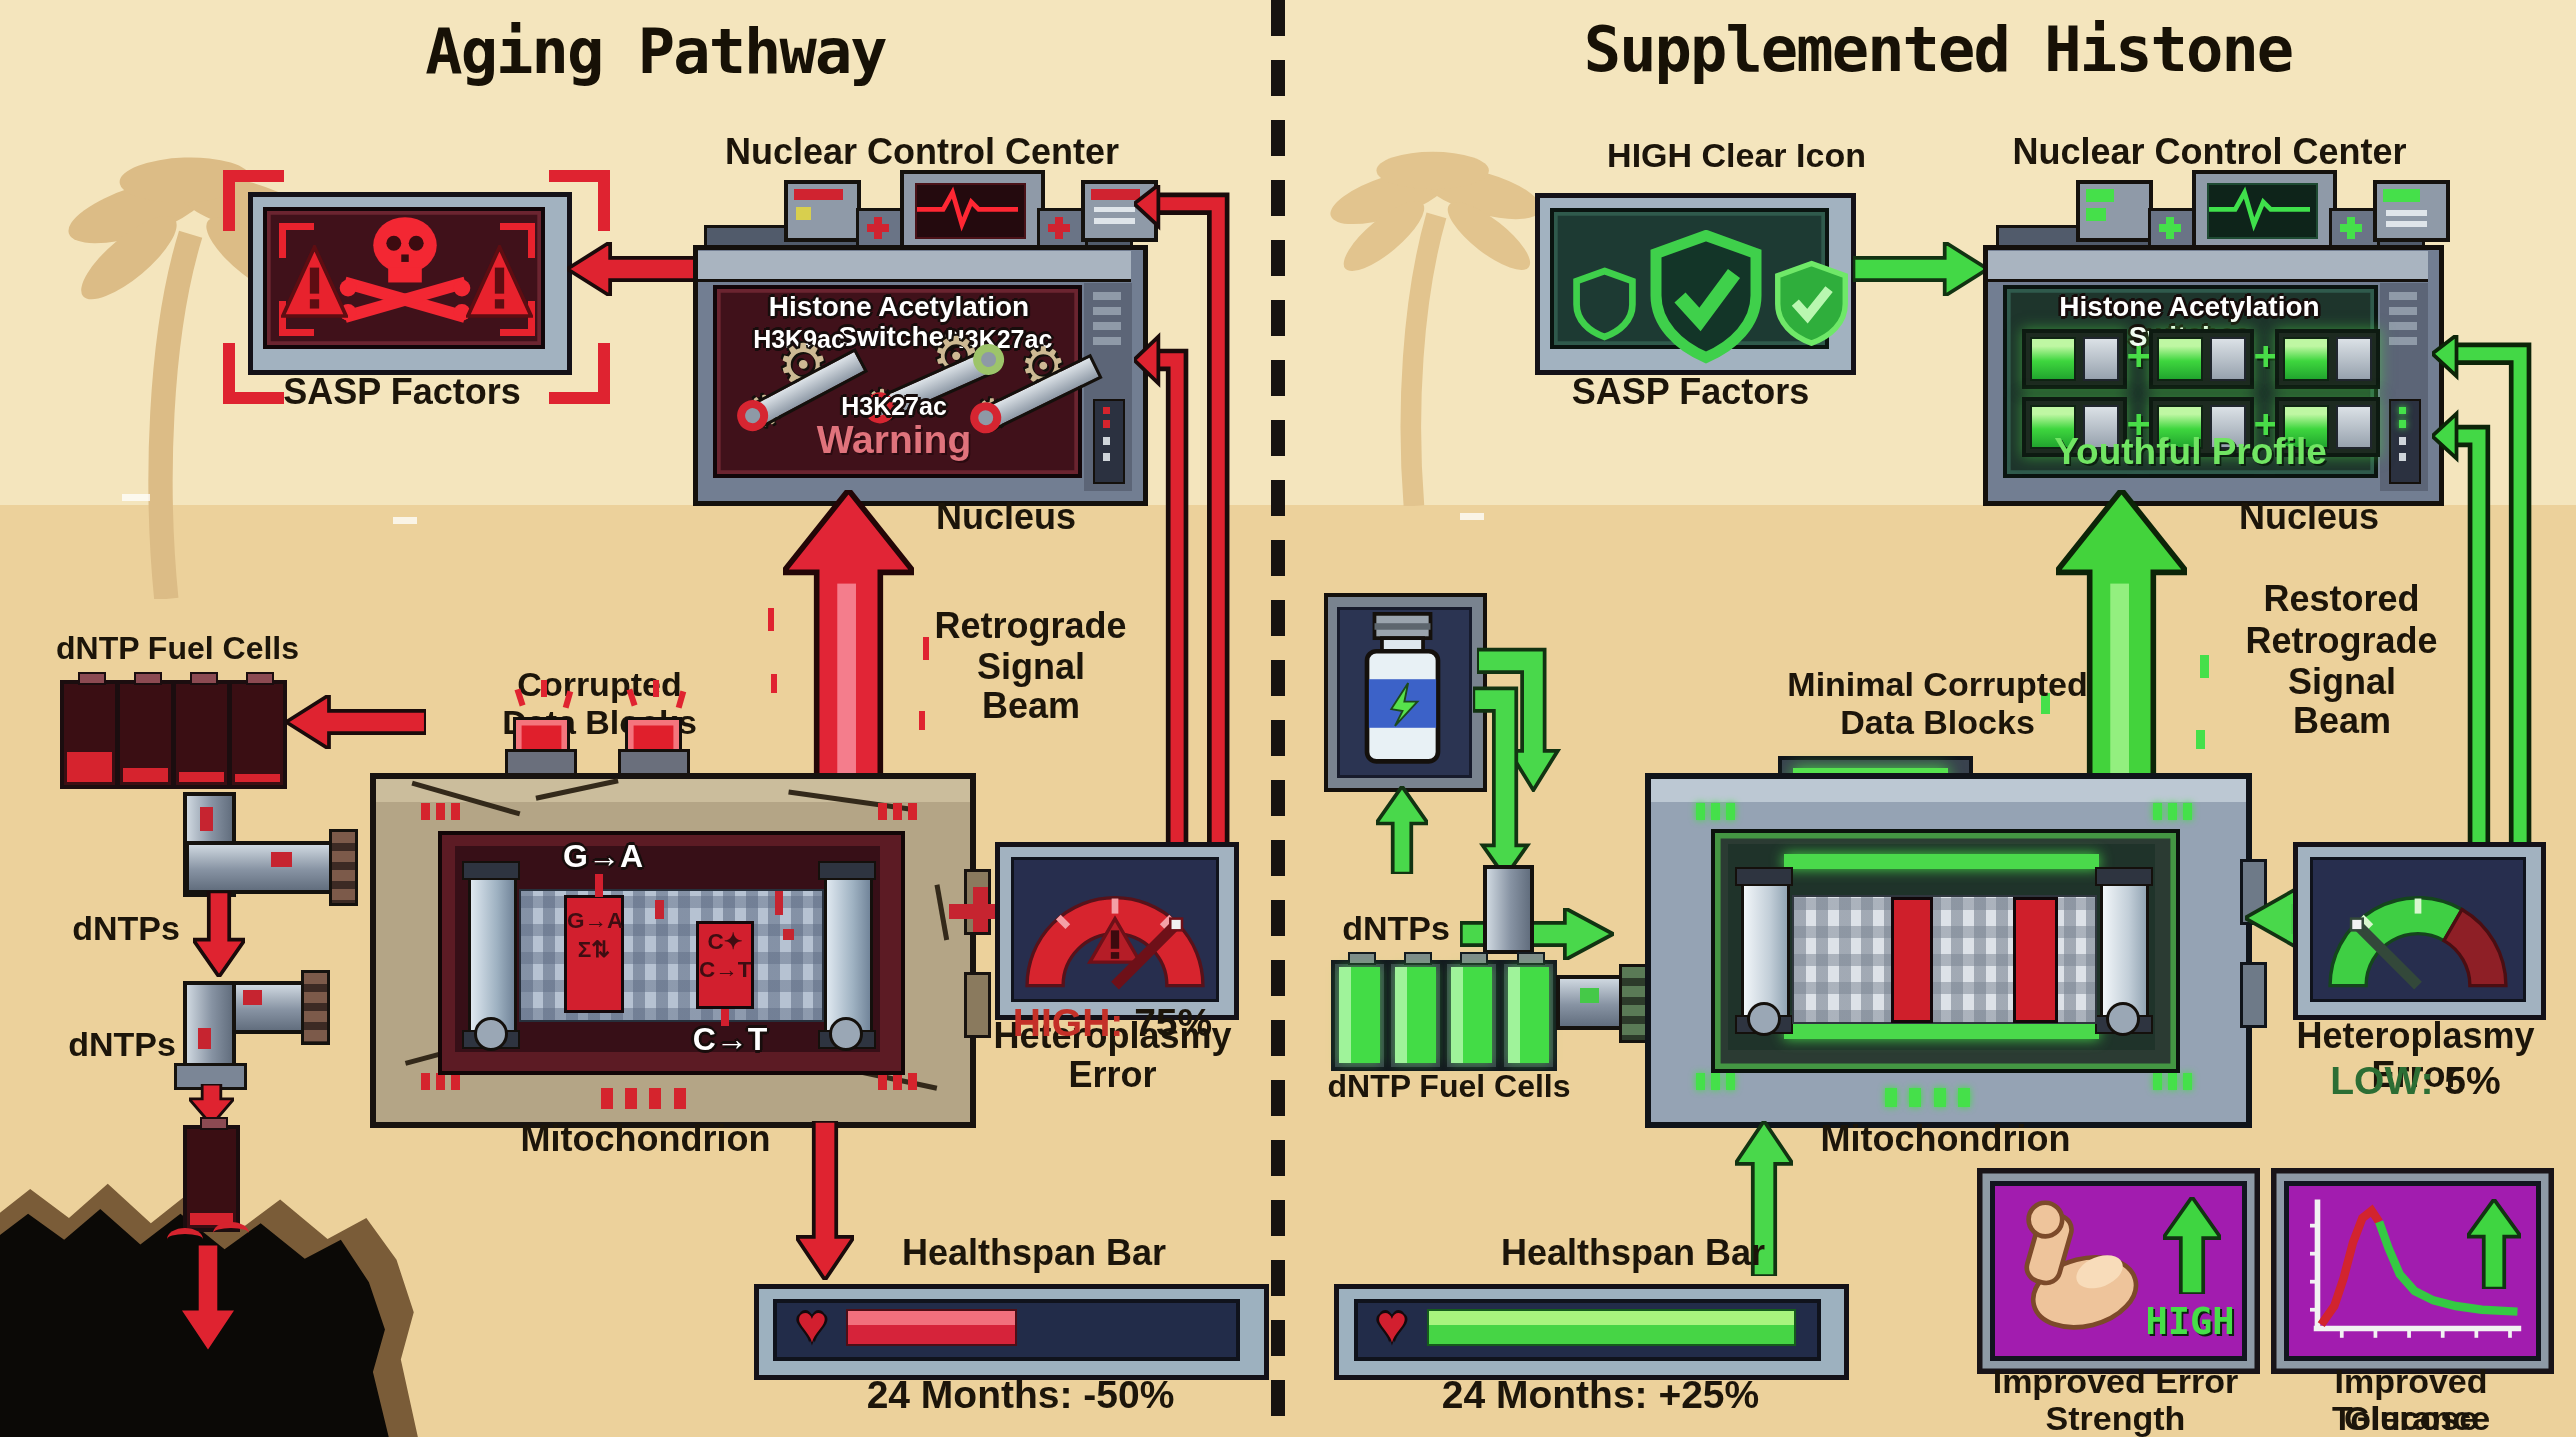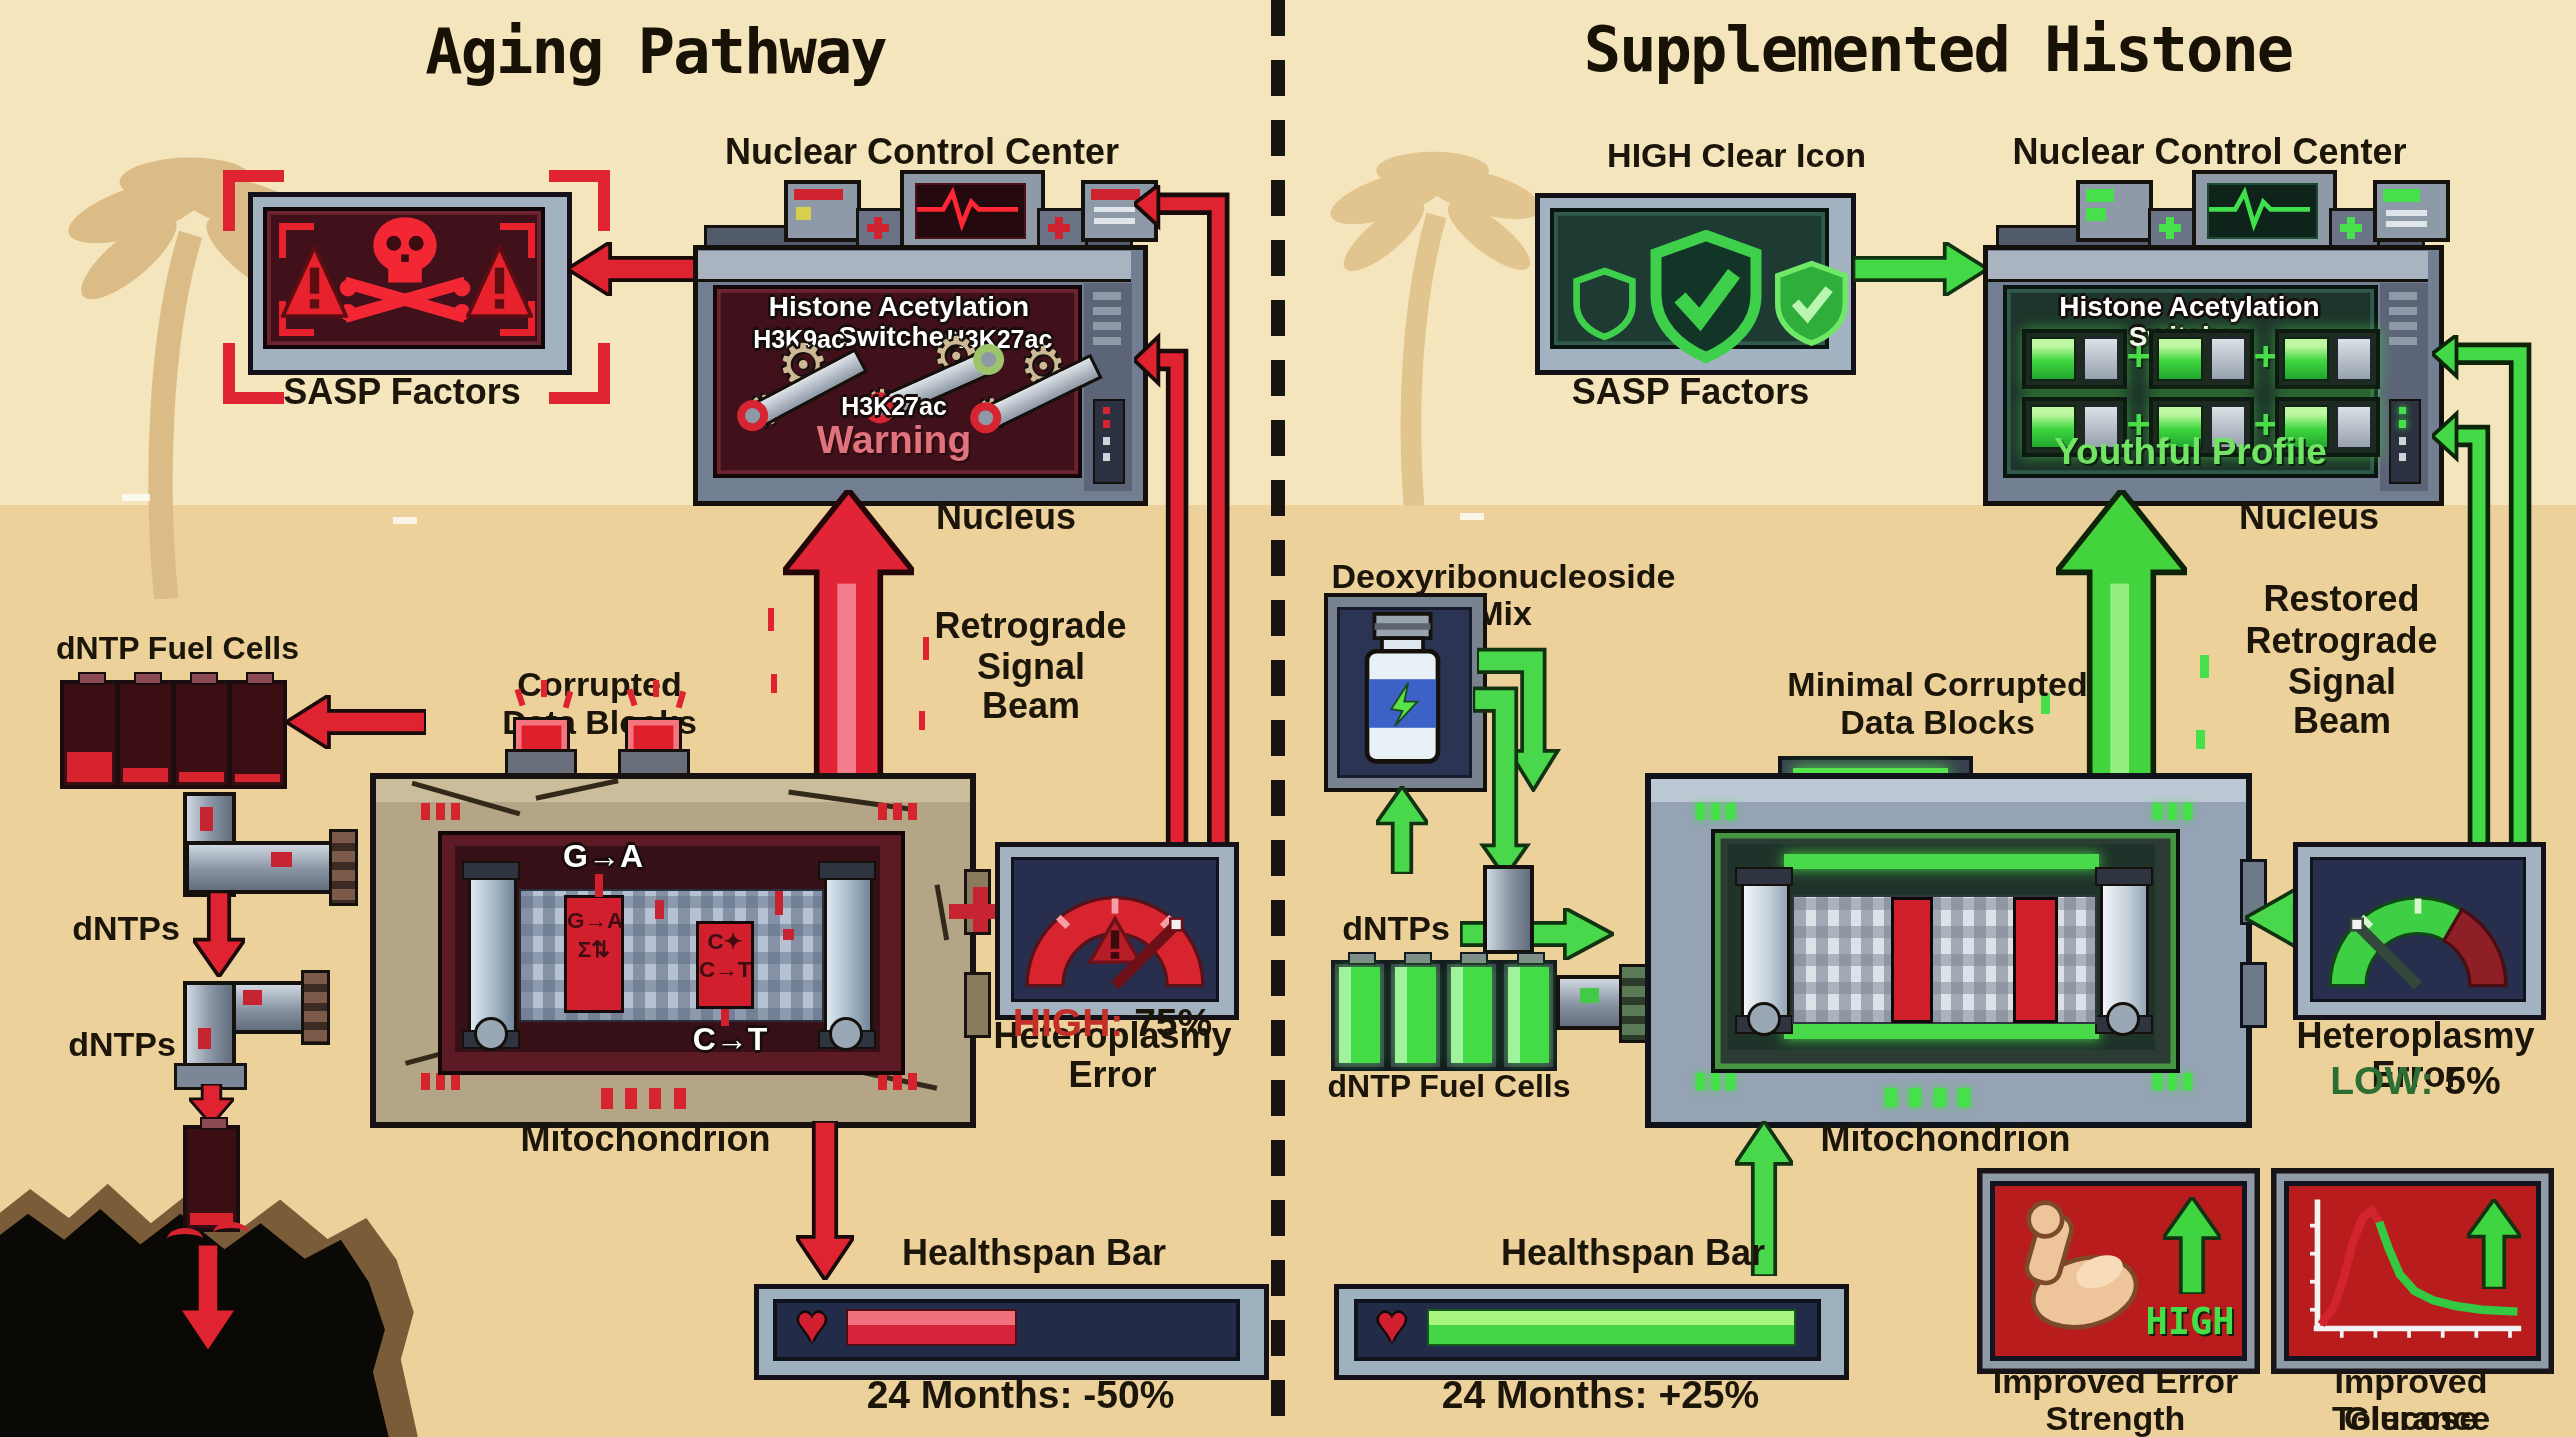--- a/index.html
+++ b/index.html
@@ -7,21 +7,21 @@
   #stage{position:relative;width:2576px;height:1438px;background:#f4e5bd;overflow:hidden}
   .abs{position:absolute}
   .lb{position:absolute;font-weight:bold;color:#1c150a;text-align:center;line-height:1.08}
   .ptitle{position:absolute;font-family:"DejaVu Sans Mono",monospace;font-weight:bold;font-size:62px;letter-spacing:-1.9px;color:#171106;text-align:center}
   .s27{font-size:25px}.s30{font-size:28px}.s34{font-size:32px}.s36{font-size:34px}.s38{font-size:36px}.s40{font-size:37px}.s42{font-size:39px}
   .wt{color:#fff}
   .outl{text-shadow:-2.8px 0 #170d0c,2.8px 0 #170d0c,0 -2.8px #170d0c,0 2.8px #170d0c,-1.9px -1.9px #170d0c,1.9px 1.9px #170d0c}
   .steelpanel{position:absolute;background:#a2b2c0;border:5.6px solid #141118}
   .screen-red{position:absolute;background:#40111a;border:4.7px solid #120609;box-shadow:inset 0 0 0 3.7px #6b2430}
   .screen-teal{position:absolute;background:#1d3a33;border:4.7px solid #0a1410;box-shadow:inset 0 0 0 3.7px #2f5a4c}
-  .navy{position:absolute;background:#b91c1c;border:5.6px solid #12151f;box-shadow:0 0 0 7.5px #8e9aa6,0 0 0 13px #191418}
+  .navy{position:absolute;background:#a21caf;border:5.6px solid #12151f;box-shadow:0 0 0 7.5px #8e9aa6,0 0 0 13px #191418}
   .bracket{position:absolute;width:49px;height:49px}
   .bk-tl{border-left:12px solid #df2330;border-top:12px solid #df2330}
   .bk-tr{border-right:12px solid #df2330;border-top:12px solid #df2330}
   .bk-bl{border-left:12px solid #df2330;border-bottom:12px solid #df2330}
   .bk-br{border-right:12px solid #df2330;border-bottom:12px solid #df2330}
   .bkin{position:absolute;width:28px;height:28px}
   .bat{position:absolute;border:4.7px solid #1b0d0f;background:#3a0e13}
   .bat .cap{position:absolute;top:-12px;left:50%;margin-left:-12px;width:24px;height:9.4px;background:#8c4a52;border:2.8px solid #1b0d0f}
   .bat .bfill{position:absolute;left:2.8px;right:2.8px;bottom:2.8px;background:#d6232e}
   .gbat{position:absolute;border:4.7px solid #141b20;background:#39424b}
@@ -468,21 +468,20 @@
   <div class="lb s38" style="left:2239px;top:663px;width:206px">Signal Beam</div>
   <svg class="abs" style="left:2432px;top:335px" width="107" height="520" viewBox="0 0 114 556">
     <path d="M50 552 L50 108 L24 108" stroke="#0c2408" stroke-width="24" fill="none"></path>
       <path d="M50 552 L50 108 L24 108" stroke="#43d846" stroke-width="14" fill="none"></path>
     <path d="M94 552 L94 20 L24 20" stroke="#0c2408" stroke-width="24" fill="none"></path>
       <path d="M94 552 L94 20 L24 20" stroke="#43d846" stroke-width="14" fill="none"></path>
     <polygon points="26,84 0,108 26,132" fill="#43d846" stroke="#0c2408" stroke-width="4"></polygon>
     <polygon points="26,0 0,20 26,44" fill="#43d846" stroke="#0c2408" stroke-width="4"></polygon>
   </svg>
 
-  <div class="lb s36" style="left:1307px;top:558px;width:393px">Deoxyribonucleoside Mix</div>
   <div class="abs" style="left:1324px;top:593px;width:155px;height:191px;background:#79838f;border:4.7px solid #14100c"></div>
   <div class="abs" style="left:1337px;top:607px;width:129px;height:165px;background:#2b3452;border:3.7px solid #171b2c"></div>
   <svg class="abs" style="left:1348px;top:612px" width="109" height="155" viewBox="0 0 116 166">
     <rect x="28" y="2" width="60" height="26" fill="#9aa4ad" stroke="#14100c" stroke-width="4"></rect>
       <rect x="28" y="12" width="60" height="7" fill="#5d666e"></rect>
     <rect x="36" y="28" width="44" height="14" fill="#dfe8ee" stroke="#14100c" stroke-width="4"></rect>
     <rect x="20" y="42" width="76" height="118" rx="10" fill="#e8f1f5" stroke="#14100c" stroke-width="5"></rect>
     <rect x="22" y="72" width="72" height="52" fill="#3c62c8"></rect>
     <polygon points="64,76 46,104 58,106 50,122 74,96 60,96" fill="#57e24c" stroke="#1c4a1c" stroke-width="2"></polygon>
   </svg>

